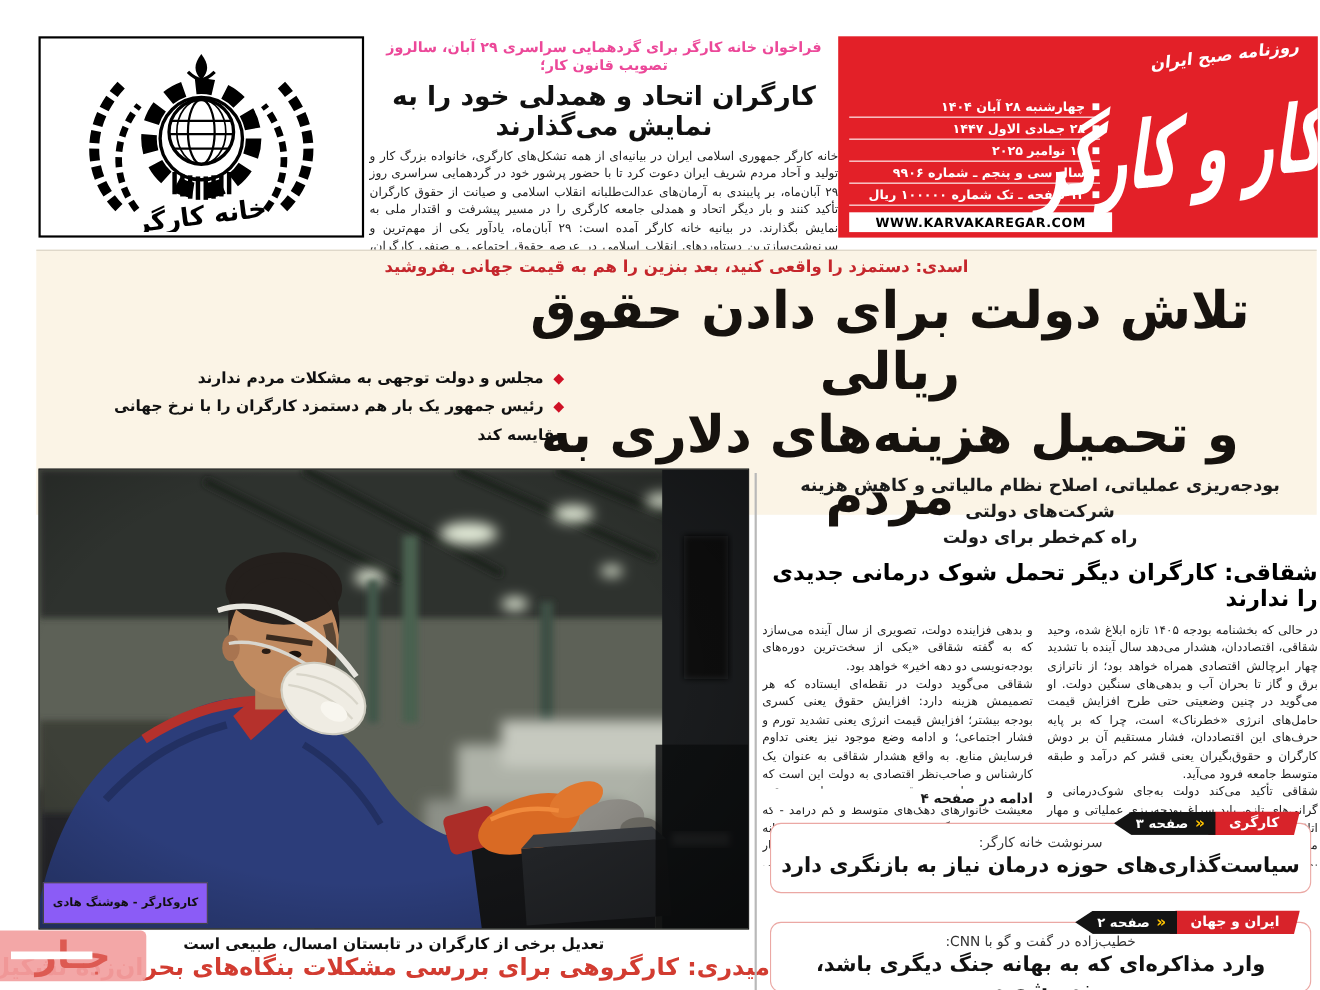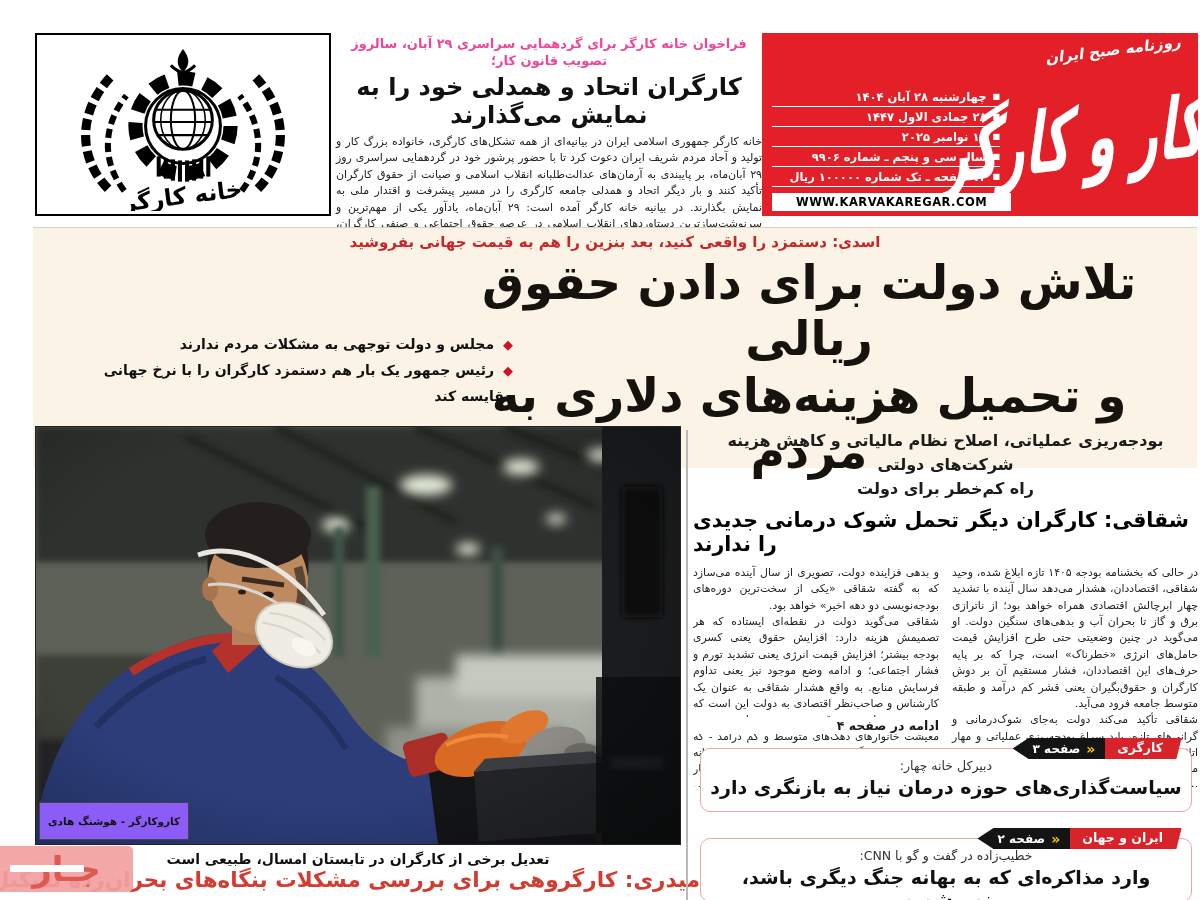--- a/index.html
+++ b/index.html
@@ -55,21 +55,21 @@
   .photo-caption { left:35px; top:851px; width:646px; text-align:center; font-size:14px; font-weight:bold; color:#111; }
   .bottom-red-head { left:8px; top:867px; width:692px; text-align:center; font-size:21.5px;
                      font-weight:bold; color:#d23c31; white-space:nowrap; }
 
   
   .vrule { left:686px; top:430px; width:2px; height:470px; background:#b9b9b9; }
 
   
   .budget { left:693px; top:429px; width:505px; }
   .budget-kicker { text-align:center; font-weight:bold; font-size:16px; color:#1c1c1c; line-height:1.5; }
-  .budget-head { text-align:left; font-weight:bold; font-size:20.5px; color:#000; margin-top:7px; }
+  .budget-head { text-align:right; font-weight:bold; font-size:20.5px; color:#000; margin-top:7px; }
   .budget-body { display:flex; gap:13px; margin-top:9px; height:222px; overflow:hidden; }
   .budget-col { flex:1; font-size:10.9px; line-height:1.5; text-align:justify; color:#222; white-space:pre-line; }
   .budget-cont { position:absolute; left:693px; top:717px; width:248px; text-align:right;
                  font-weight:bold; font-size:12.5px; background:#fff; padding:1px 2px; }
 
   
   .teaser { left:700px; width:492px; height:64px; border:1.5px solid #eba8a4; border-radius:10px; background:#fff; }
   .teaser-kicker { text-align:center; font-size:12.5px; color:#333; margin-top:9px; }
   .teaser-head { text-align:center; font-size:19px; font-weight:bold; color:#111; margin-top:3px; }
   .badge { position:absolute; top:-11px; right:12px; display:flex; height:21px; }
@@ -298,21 +298,21 @@
 <div class="abs teaser" style="top:748px;">
   <div class="badge">
     <div class="badge-section">
       <span>کارگری</span>
     </div>
     <div class="badge-arrow">
       <span class="chev">«</span>
       <span>صفحه ۳</span>
     </div>
   </div>
-  <div class="teaser-kicker">دبیرکل خانه چهار:</div>
+  <div class="teaser-kicker">سرنوشت خانه کارگر:</div>
   <div class="teaser-head">سیاست‌گذاری‌های حوزه درمان نیاز به بازنگری دارد</div>
 </div>
 
 <div class="abs teaser" style="top:838px;">
   <div class="badge">
     <div class="badge-section">
       <span>ایران و جهان</span>
     </div>
     <div class="badge-arrow">
       <span class="chev">«</span>

